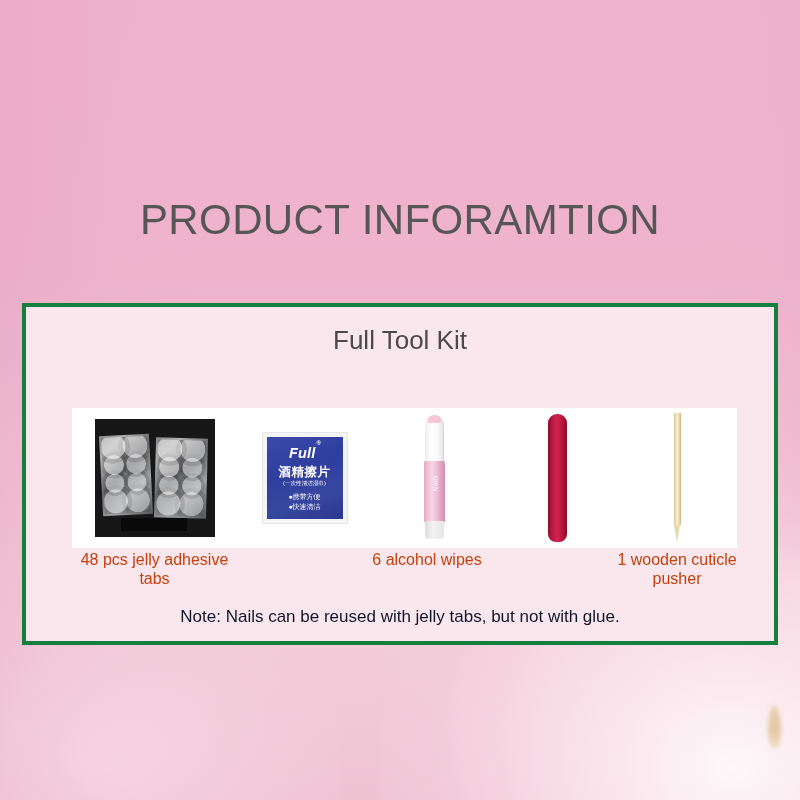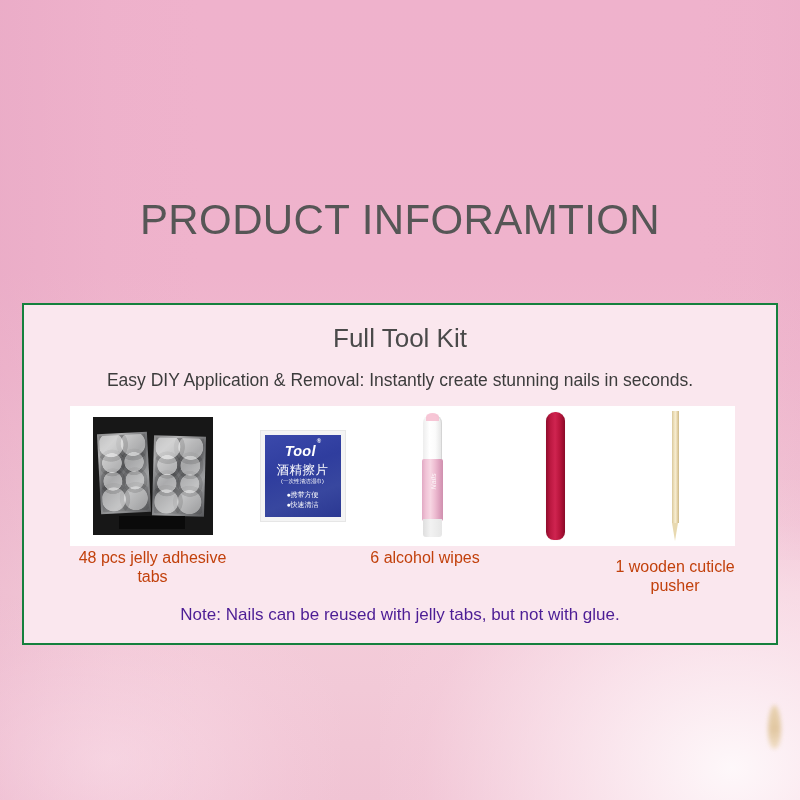--- a/index.html
+++ b/index.html
@@ -107,21 +107,21 @@
   }
 
   
   .card {
     position: absolute;
     left: 22px;
     top: 303px;
     width: 756px;
     height: 342px;
     background: #fae7ee;
-    border: 2px solid #15803d;
+    border: 4px solid #15803d;
     box-sizing: border-box;
   }
 
   .card-title {
     margin-top: 18px;
     text-align: center;
     font-size: 26px;
     color: #4a4a4a;
     font-weight: 400;
   }
@@ -230,21 +230,21 @@
   }
   .wipe-brand sup {
     font-size: 6px;
     font-style: normal;
     position: relative;
     top: -7px;
     left: 1px;
   }
   .wipe-cn-main {
     font-size: 12.5px;
-    font-weight: normal;
+    font-weight: bold;
     margin-top: 5px;
     letter-spacing: 0.5px;
     line-height: 1;
   }
   .wipe-cn-sub {
     font-size: 5.6px;
     margin-top: 3px;
     line-height: 1;
   }
   .wipe-bullets {
@@ -349,31 +349,31 @@
   .item-label {
     text-align: center;
     font-size: 16px;
     line-height: 1.2;
     color: #c2410c;
   }
   .lbl-tabs    { width: 165px; }
   .lbl-wipes   { width: 135px; }
   .lbl-glue    { width: 125px; }
   .lbl-file    { width: 120px; }
-  .lbl-pusher  { width: 120px; margin-top: 9px; }
+  .lbl-pusher  { width: 120px; }
 
   
   .card-note {
     position: absolute;
     left: 0;
     top: 300px;
     width: 100%;
     text-align: center;
     font-size: 17px;
-    color: #4c1d95;
+    color: #0f172a;
     white-space: nowrap;
   }
 </style>
 </head>
 <body>
 
 <div id="page">
 
   <div class="bg-base"></div>
   <div class="bg-shade-l"></div>
@@ -381,41 +381,40 @@
   <div class="bg-glow-bl"></div>
   <div class="bg-glow-br"></div>
   <div class="bg-nail-blur"></div>
 
   <div class="page-title">PRODUCT INFORAMTION</div>
 
   <div class="card">
 
     <div class="card-title">Full Tool Kit</div>
 
-    <div class="card-subtitle">Easy DIY Application &amp; Removal: Instantly create stunning nails in seconds.</div>
 
     <div class="photo-strip">
 
       <div class="photo-cell cell-tabs">
         <div class="tabs-photo">
           <div class="tab-sheet left">
             <div class="tab-dots"></div>
           </div>
           <div class="tab-sheet right">
             <div class="tab-dots"></div>
           </div>
           <div class="tabs-dark-bar"></div>
         </div>
       </div>
 
       <div class="photo-cell cell-wipes">
         <div class="wipe-packet">
           <div class="wipe-inner">
             <div class="wipe-brand">
-              <span>Tool</span><sup>®</sup>
+              <span>Full</span><sup>®</sup>
             </div>
             <div class="wipe-cn-main">酒精擦片</div>
             <div class="wipe-cn-sub">(一次性清洁湿巾)</div>
             <div class="wipe-bullets">
               <div>●携带方便</div>
               <div>●快速清洁</div>
             </div>
           </div>
         </div>
       </div>

